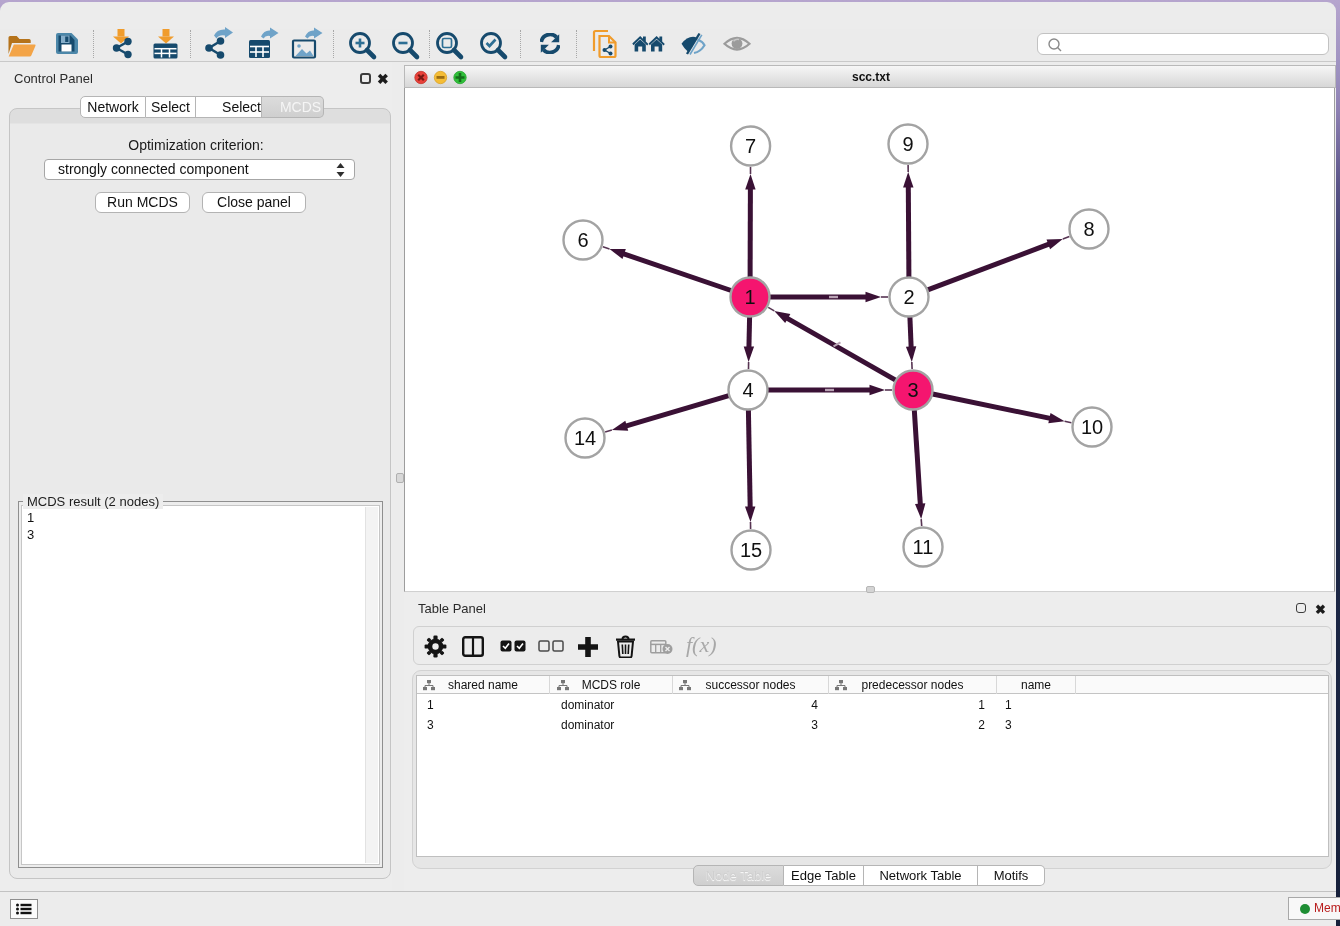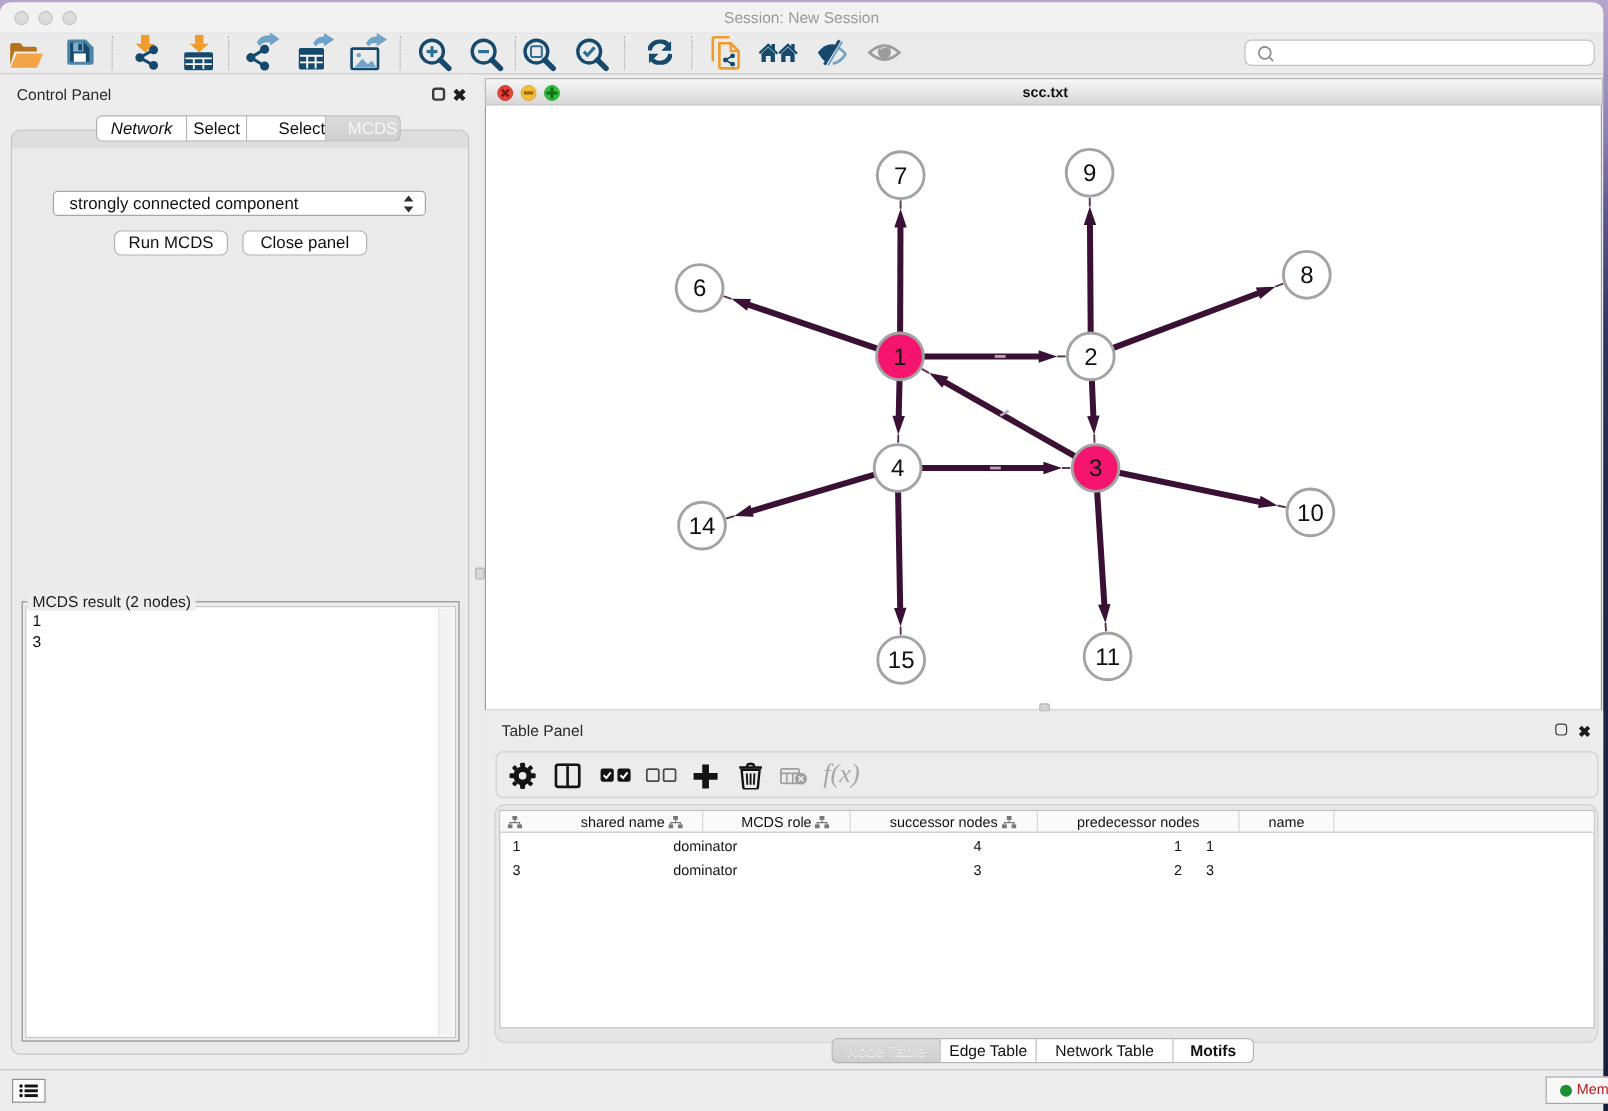--- a/index.html
+++ b/index.html
@@ -39,39 +39,33 @@
 .canvas { position:absolute; left:404px; top:88px; width:931px; height:504px; background:#fff; border:1px solid #9d9d9d; border-top:none; border-bottom:1px solid #d0d0d0; }
 .handleH { position:absolute; left:866px; top:586px; width:9px; height:7px; background:#d4d4d4; border:1px solid #b6b6b6; border-radius:2px; }
 .handleV { position:absolute; left:396px; top:473px; width:8px; height:10px; background:#d8d8d8; border:1px solid #b0b0b0; border-radius:2px; }
 
 .tpanel { position:absolute; left:404px; top:593px; width:932px; height:298px; background:#ededed; }
 .tp-head { position:absolute; left:418px; top:601px; font-size:13px; color:#2b2b2b; }
 .tp-toolbar { position:absolute; left:413px; top:626px; width:919px; height:39px; background:#ececec; border:1px solid #d0d0d0; border-radius:6px; }
 .tblwrap { position:absolute; left:412px; top:670px; width:920px; height:199px; background:#e6e6e6; border:1px solid #d2d2d2; border-radius:9px; }
 .tbl { position:absolute; left:416px; top:675px; width:913px; height:182px; background:#fff; border:1px solid #bfbfbf; }
 .tbl-head { position:absolute; left:0; top:0; width:911px; height:18px; background:#fafafa; border-bottom:1px solid #c4c4c4; font-size:12px; color:#111; }
-.th { position:absolute; top:0; height:18px; line-height:18px; text-align:center; border-right:1px solid #d8d8d8;margin-left:36px; }
+.th { position:absolute; top:0; height:18px; line-height:18px; text-align:center; border-right:1px solid #d8d8d8; }
 .td { position:absolute; font-size:12px; color:#111; line-height:20px; height:20px; }
 .btabs { position:absolute; display:flex; font-size:13px; color:#111; }
 .btab { background:#fff; border:1px solid #b5b5b5; border-left:none; text-align:center; line-height:19px; height:21px; }
 
 .status { position:absolute; left:0; top:891px; width:1336px; height:35px; background:#ececec; border-top:1px solid #c2c2c2; }
 .memorybtn { position:absolute; left:1288px; top:897px; width:74px; height:23px; background:#f8f8f8; border:1px solid #a8a8a8; font-size:12px; color:#b91c1c; }
 .listbtn { position:absolute; left:10px; top:899px; width:28px; height:20px; background:#fbfbfb; border:1px solid #8f8f8f; }
 </style>
 </head>
 <body>
 <div class="stage">
  <div class="win"></div>
- <div class="titlebar">
-  <div class="tl" style="left:12px;"></div>
-  <div class="tl" style="left:32px;"></div>
-  <div class="tl" style="left:52px;"></div>
-  <div class="title-text">Session: New Session</div>
- </div>
  <div class="toolbar"></div>
  <div class="tsep" style="left:93px;"></div>
  <div class="tsep" style="left:190px;"></div>
  <div class="tsep" style="left:333px;"></div>
  <div class="tsep" style="left:429px;"></div>
  <div class="tsep" style="left:520px;"></div>
  <div class="tsep" style="left:576px;"></div>
 
  <svg class="tbi" style="left:7px; top:34px;" width="29" height="24" viewBox="0 0 29 24">
    <path d="M1.5 20 V3.5 q0-1.6 1.6-1.6 h6.6 l2.8 3 h9.6 q1.6 0 1.6 1.6 V9 H5 Z" fill="#b5731b"></path>
@@ -217,25 +211,26 @@
         <line x1="11.6" y1="11.6" x2="15" y2="15" stroke="#8a8a8a" stroke-width="1.4"></line>
       </svg>
     </div>
 
  <div class="cpanel"></div>
  <div class="cp-body"></div>
  <div class="cp-head">Control Panel</div>
  <div class="icon-float" style="left:360px; top:73px;"></div>
  <div class="icon-x" style="left:377px; top:74px;">✖</div>
  <div class="tabrow" style="left:80px; top:96px;">
-  <div class="tab first" style="width:76px;font-style:italic;">Network</div>
+  <div class="tab first" style="width:66px;">Network</div>
   <div class="tab" style="width:50px;">Select</div>
   <div class="tab" style="width:66px;text-align:right;">Select</div>
   <div class="tab last sel" style="width:62px;">MCDS</div>
  </div>
+ <div class="optlabel">Optimization criterion:</div>
  <div class="select">strongly connected component
    <svg width="9" height="14" style="position:absolute; right:9px; top:3px;" viewBox="0 0 9 14">
         <path d="M4.5 0 L8.5 5 L0.5 5 Z" fill="#2e2e2e"></path>
         <path d="M4.5 14 L8.5 9 L0.5 9 Z" fill="#2e2e2e"></path>
       </svg>
  </div>
  <div class="btn" style="left:95px; top:192px; width:95px;">Run MCDS</div>
  <div class="btn" style="left:202px; top:192px; width:104px;">Close panel</div>
  <div class="fieldset">
       <div class="fs-inner">
@@ -437,21 +432,21 @@
    <div class="td" style="left:10px; top:39px;">3</div>
    <div class="td" style="left:144px; top:39px;">dominator</div>
    <div class="td" style="left:301px; top:39px; width:100px; text-align:right;">3</div>
    <div class="td" style="left:468px; top:39px; width:100px; text-align:right;">2</div>
    <div class="td" style="left:588px; top:39px;">3</div>
  </div>
  <div class="btabs" style="left:693px; top:865px;">
   <div class="btab" style="width:91px; border-left:1px solid #b5b5b5; border-radius:5px 0 0 5px; background:linear-gradient(#dcdcdc,#cfcfcf); color:#cfcfcf; text-shadow:0 1px 1px #fff;">Node Table</div>
   <div class="btab" style="width:80px;">Edge Table</div>
   <div class="btab" style="width:114px;">Network Table</div>
-  <div class="btab" style="width:67px; border-radius:0 5px 5px 0;font-weight:bold;">Motifs</div>
+  <div class="btab" style="width:67px; border-radius:0 5px 5px 0;">Motifs</div>
  </div>
 
  <div class="status"></div>
  <div class="listbtn">
       <svg width="16" height="12" style="position:absolute;left:5px;top:3px" viewBox="0 0 16 12">
         <circle cx="1.5" cy="2" r="1.5" fill="#111"></circle>
         <circle cx="1.5" cy="6" r="1.5" fill="#111"></circle>
         <circle cx="1.5" cy="10" r="1.5" fill="#111"></circle>
         <rect x="4.5" y="0.8" width="11" height="2.4" fill="#111"></rect>
         <rect x="4.5" y="4.8" width="11" height="2.4" fill="#111"></rect>

